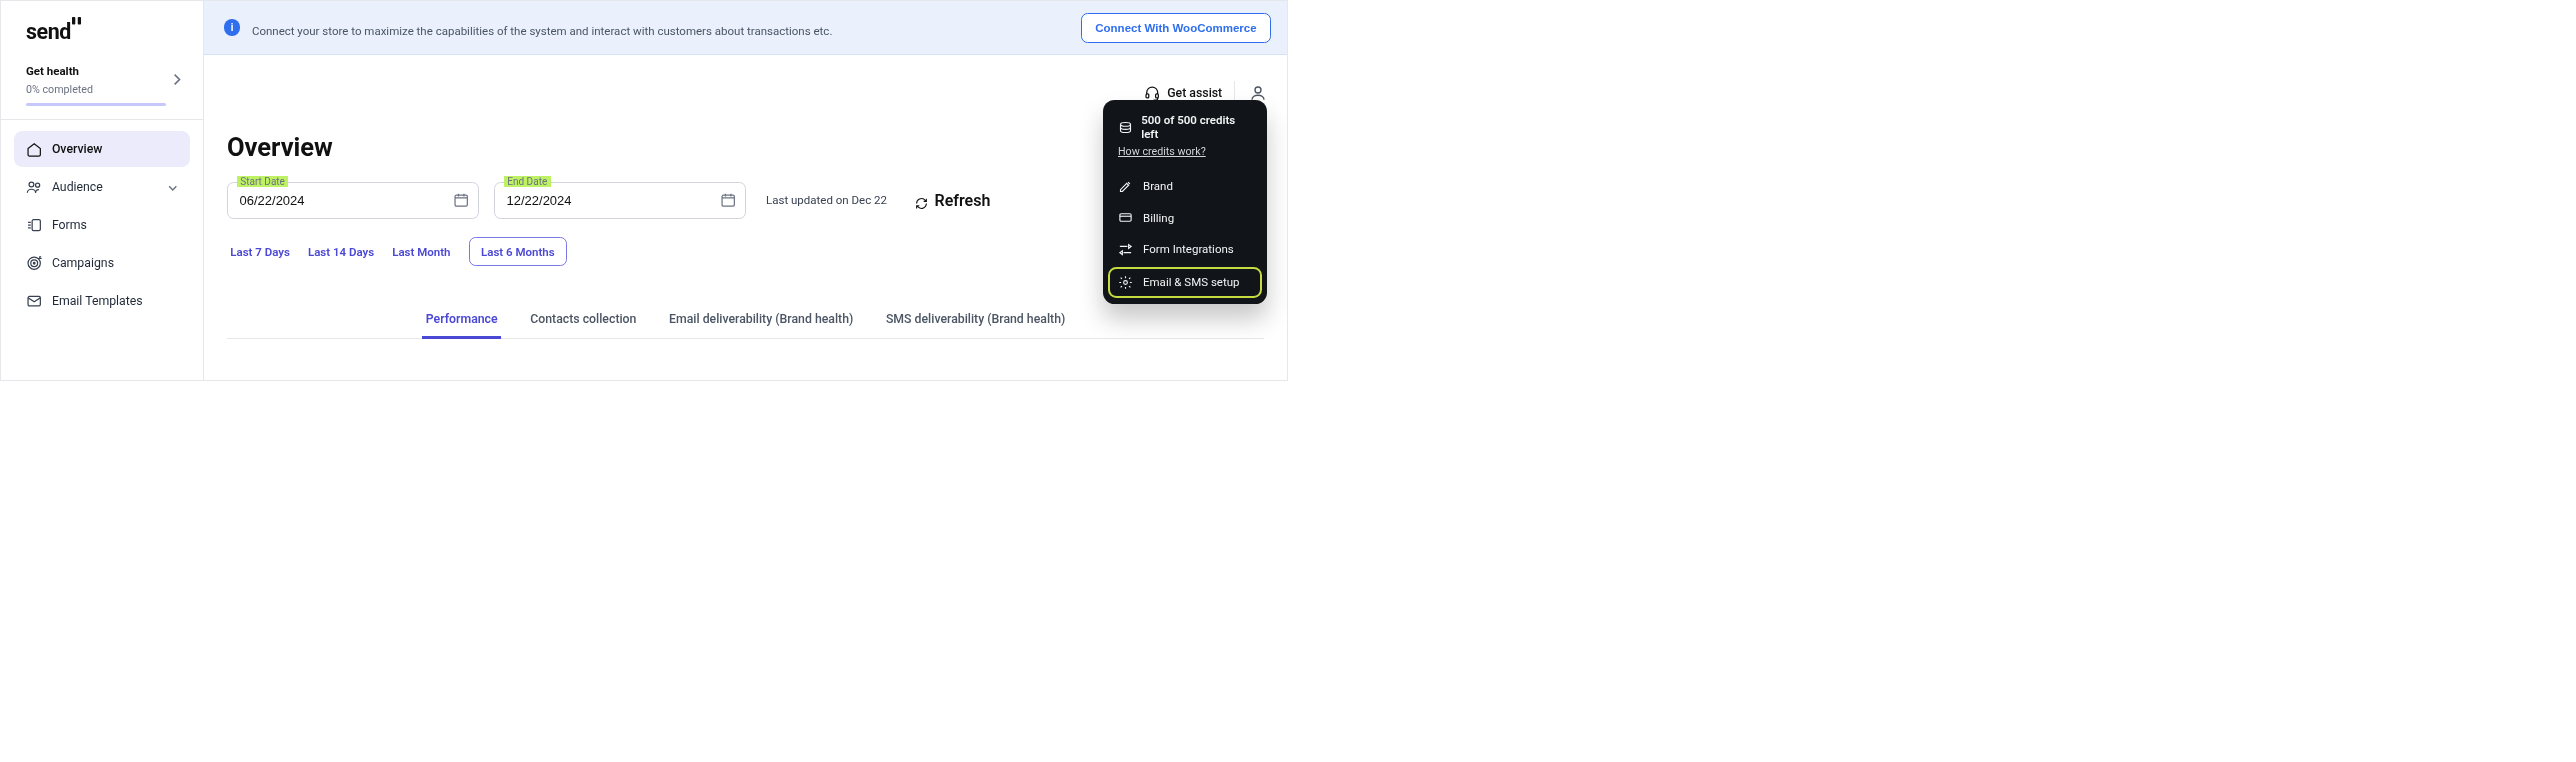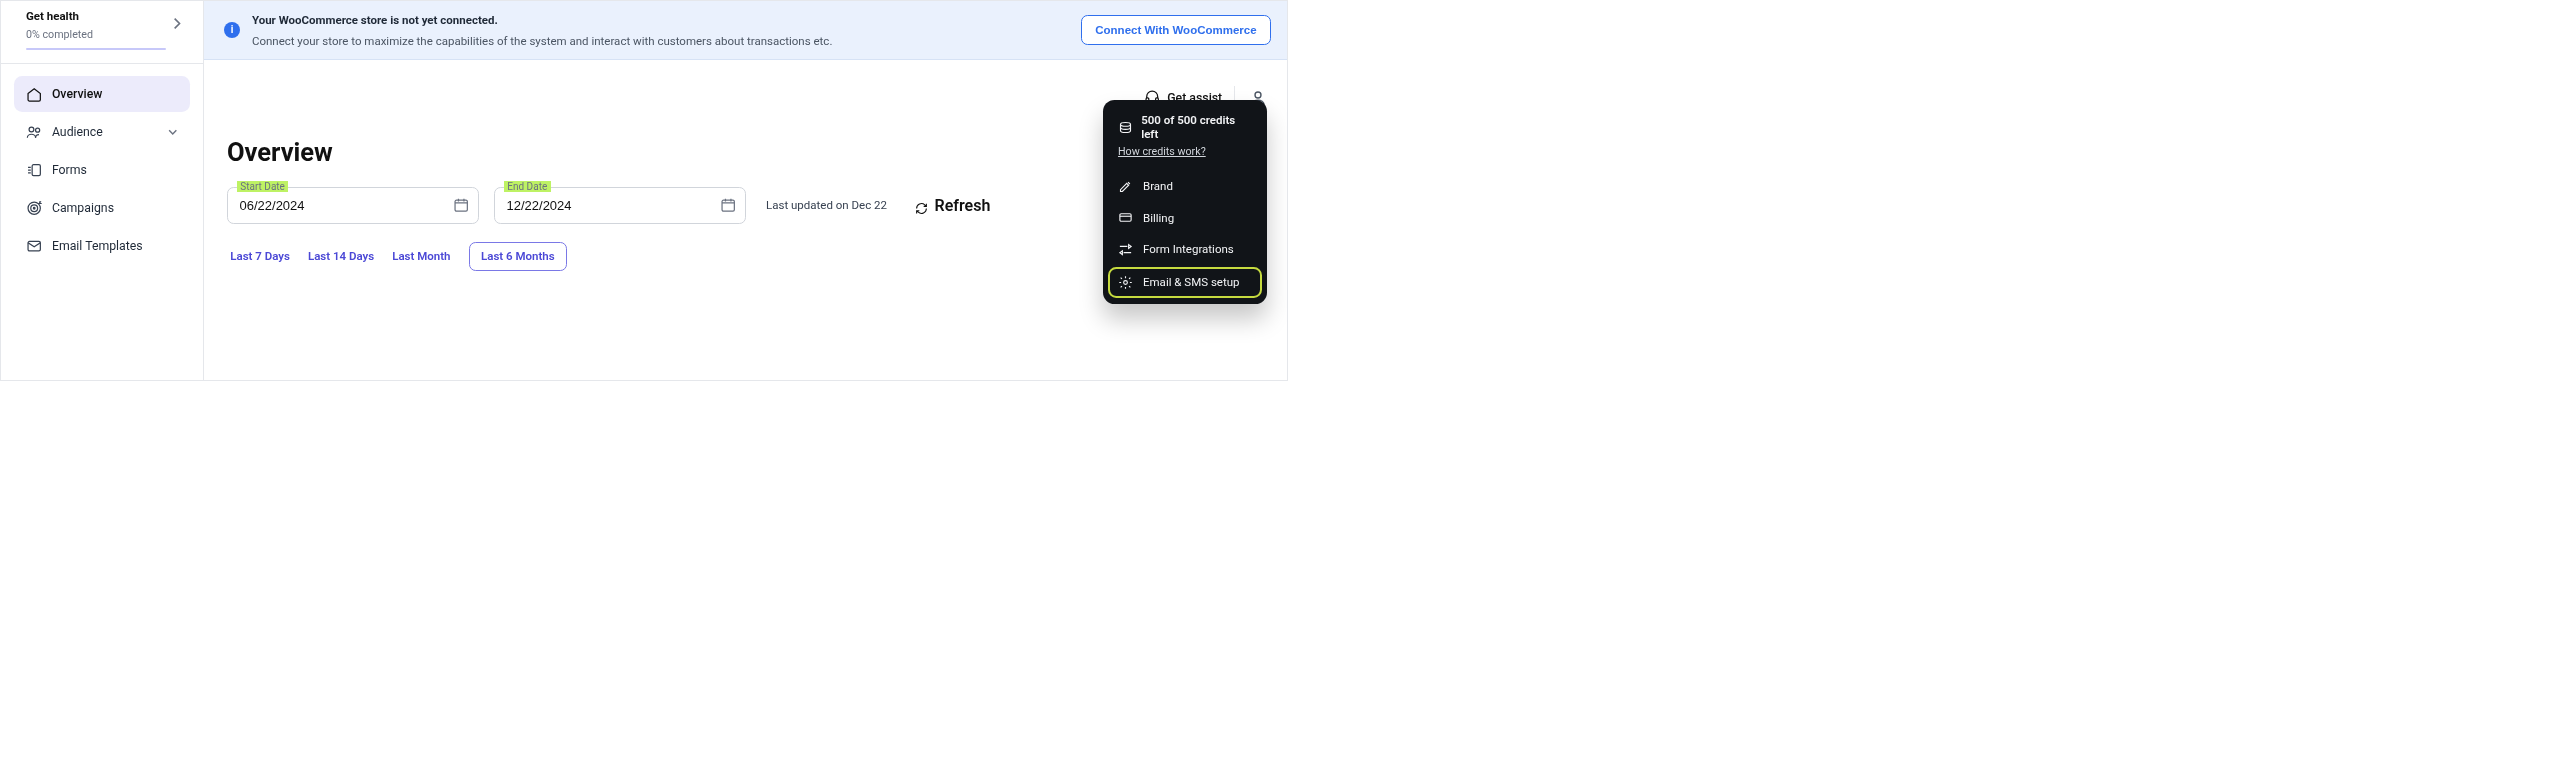--- a/index.html
+++ b/index.html
@@ -60,20 +60,31 @@
   .dd-item.highlight { outline: 2.5px solid #c6db3f; outline-offset: -2.5px; border-radius: 8.2px; margin: 1.6px 5px; padding: 8.2px 10px; }
   .dd-icon { width: 15px; height: 15px; display: inline-flex; align-items: center; justify-content: center; flex-shrink: 0; }
   svg { display: block; }
 </style>
 </head>
 <body>
 
 <div class="app">
 
   <aside class="sidebar">
+    <div class="logo-wrap">
+      <span class="logo">
+        <span>send</span>
+        <span class="logo-mark">
+          <svg width="11.5" height="10" viewBox="0 0 14 12">
+              <rect x="0" y="0" width="4" height="9" rx="1" fill="#111"></rect>
+              <rect x="7" y="0" width="4" height="9" rx="1" fill="#111"></rect>
+            </svg>
+        </span>
+      </span>
+    </div>
 
     <div class="get-started">
       <div class="gs-title">Get health</div>
       <div class="gs-sub">0% completed</div>
       <div class="gs-bar"></div>
       <span class="gs-chevron">
         <svg width="8.2" height="13" viewBox="0 0 10 16" fill="none" stroke="currentColor" stroke-width="2">
             <path d="M2 2l6 6-6 6"></path>
           </svg>
       </span>
@@ -133,21 +144,20 @@
         </span>
         <span>Email Templates</span>
       </div>
     </nav>
   </aside>
 
   <div class="main">
     <div class="banner">
       <span class="banner-icon">i</span>
       <div class="banner-text">
-        <div class="banner-title">Your WooCommerce store is not yet connected.</div>
         <div class="banner-sub">Connect your store to maximize the capabilities of the system and interact with customers about transactions etc.</div>
       </div>
       <button class="banner-btn">Connect With WooCommerce</button>
     </div>
 
     <div class="topbar">
       <div class="assist">
         <span>
           <svg width="16.4" height="16.4" viewBox="0 0 24 24" fill="none" stroke="currentColor" stroke-width="1.8">
               <path d="M4 13v-2a8 8 0 0 1 16 0v2"></path>
@@ -205,20 +215,28 @@
         </div>
       </div>
 
       <div class="quick-filters">
         <span class="qf">Last 7 Days</span>
         <span class="qf">Last 14 Days</span>
         <span class="qf">Last Month</span>
         <span class="qf-pill">Last 6 Months</span>
       </div>
 
+      <div class="tabs-wrap">
+        <div class="tabs">
+          <div class="tab active">Performance</div>
+          <div class="tab">Contacts collection</div>
+          <div class="tab">Email deliverability (Brand health)</div>
+          <div class="tab">SMS deliverability (Brand health)</div>
+        </div>
+      </div>
     </div>
   </div>
 
   <div class="dropdown">
     <div class="dd-head">
       <div class="dd-credits">
         <span class="dd-icon">
           <svg width="15" height="15" viewBox="0 0 24 24" fill="none" stroke="currentColor" stroke-width="1.8">
               <ellipse cx="12" cy="7" rx="8" ry="3"></ellipse>
               <path d="M4 7v5c0 1.7 3.6 3 8 3s8-1.3 8-3V7"></path>

